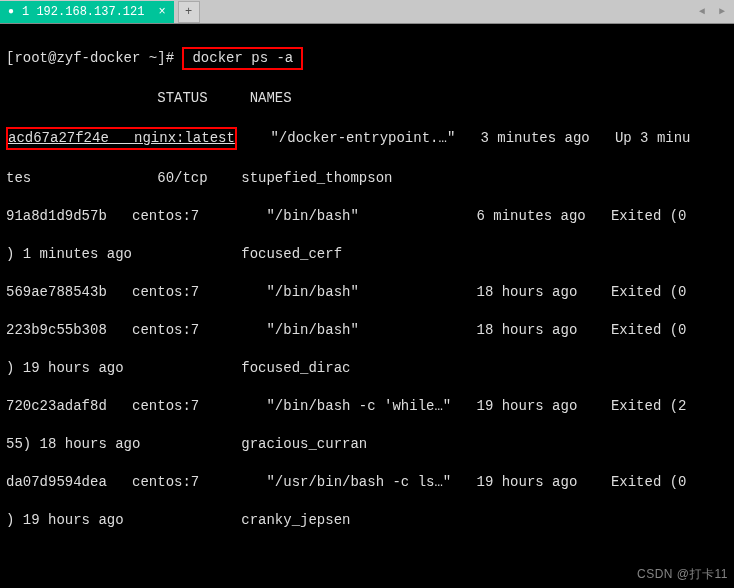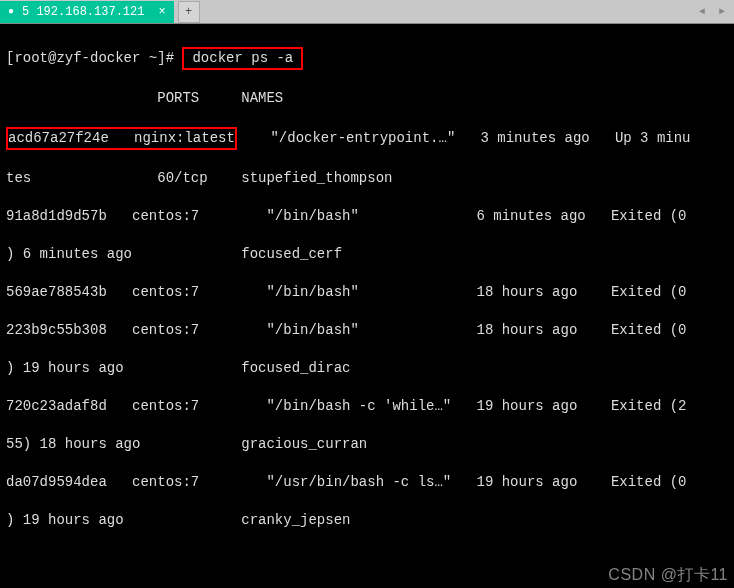--- a/index.html
+++ b/index.html
@@ -72,56 +72,57 @@
   }
   .white { color:#ddd; }
   .redbox {
     border:2px solid #f00;
     padding:0 8px;
     display:inline-block;
   }
   .redbox-block {
     border:2px solid #f00;
     display:inline-block;
+    text-decoration:underline;
   }
   .watermark {
     position:absolute;
     right:6px;
     bottom:4px;
     color:#bbb;
-    font-size:16px;
+    font-size:12px;
     font-family:sans-serif;
     opacity:0.7;
     letter-spacing:0.5px;
   }
   .row { display:block; }
 </style>
 </head>
 <body>
 
 <div class="tab-bar">
   <div class="tab">
     <span class="dot">●</span>
-    <span>5 192.168.137.121</span>
+    <span>1 192.168.137.121</span>
     <span class="close">×</span>
   </div>
   <div class="new-tab">+</div>
   <div class="arrows">
     <div class="arrow-btn">◄</div>
     <div class="arrow-btn">►</div>
   </div>
 </div>
 
 <div class="terminal">
 <span class="row"><span class="white">[root@zyf-docker ~]# </span><span class="redbox"><span>docker ps -a</span></span></span>
-<span class="row white">                  PORTS     NAMES</span>
+<span class="row white">                  STATUS     NAMES</span>
 <span class="row"><span class="redbox-block"><span class="white">acd67a27f24e   nginx:latest</span></span><span class="white">    "/docker-entrypoint.…"   3 minutes ago   Up 3 minu</span></span>
 <span class="row white">tes               60/tcp    stupefied_thompson</span>
 <span class="row white">91a8d1d9d57b   centos:7        "/bin/bash"              6 minutes ago   Exited (0</span>
-<span class="row white">) 6 minutes ago             focused_cerf</span>
+<span class="row white">) 1 minutes ago             focused_cerf</span>
 <span class="row white">569ae788543b   centos:7        "/bin/bash"              18 hours ago    Exited (0</span>
 <span class="row white">223b9c55b308   centos:7        "/bin/bash"              18 hours ago    Exited (0</span>
 <span class="row white">) 19 hours ago              focused_dirac</span>
 <span class="row white">720c23adaf8d   centos:7        "/bin/bash -c 'while…"   19 hours ago    Exited (2</span>
 <span class="row white">55) 18 hours ago            gracious_curran</span>
 <span class="row white">da07d9594dea   centos:7        "/usr/bin/bash -c ls…"   19 hours ago    Exited (0</span>
 <span class="row white">) 19 hours ago              cranky_jepsen</span>
 
 
 

